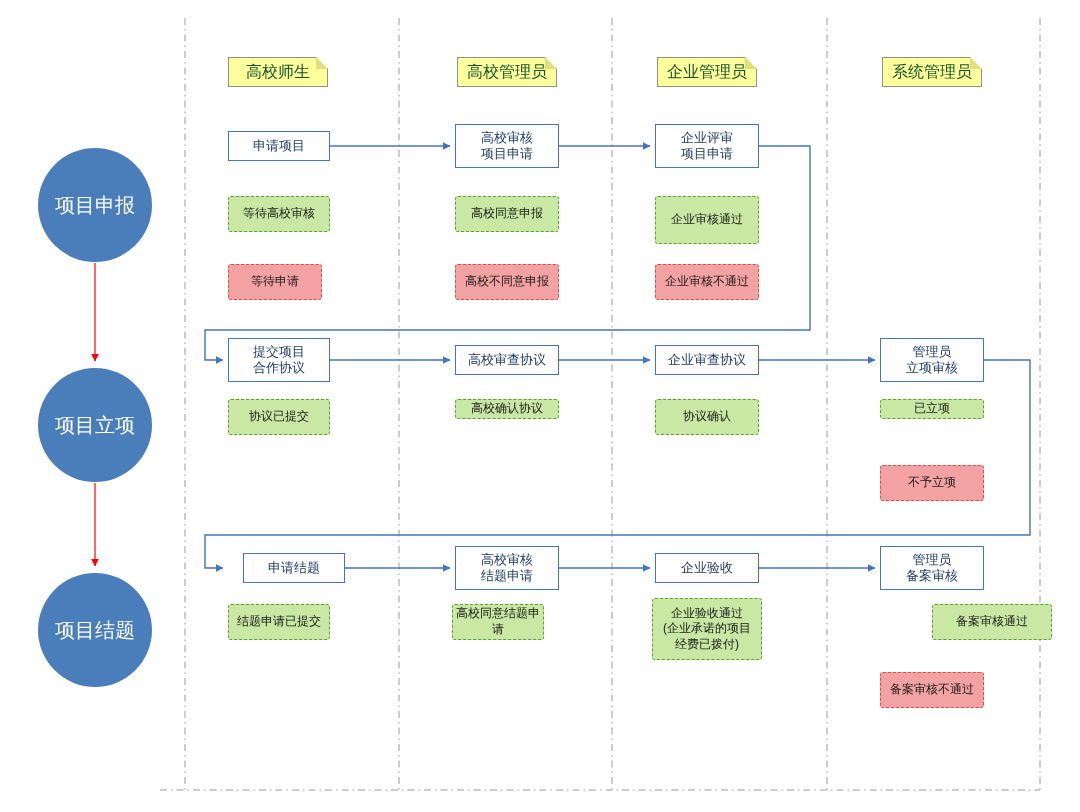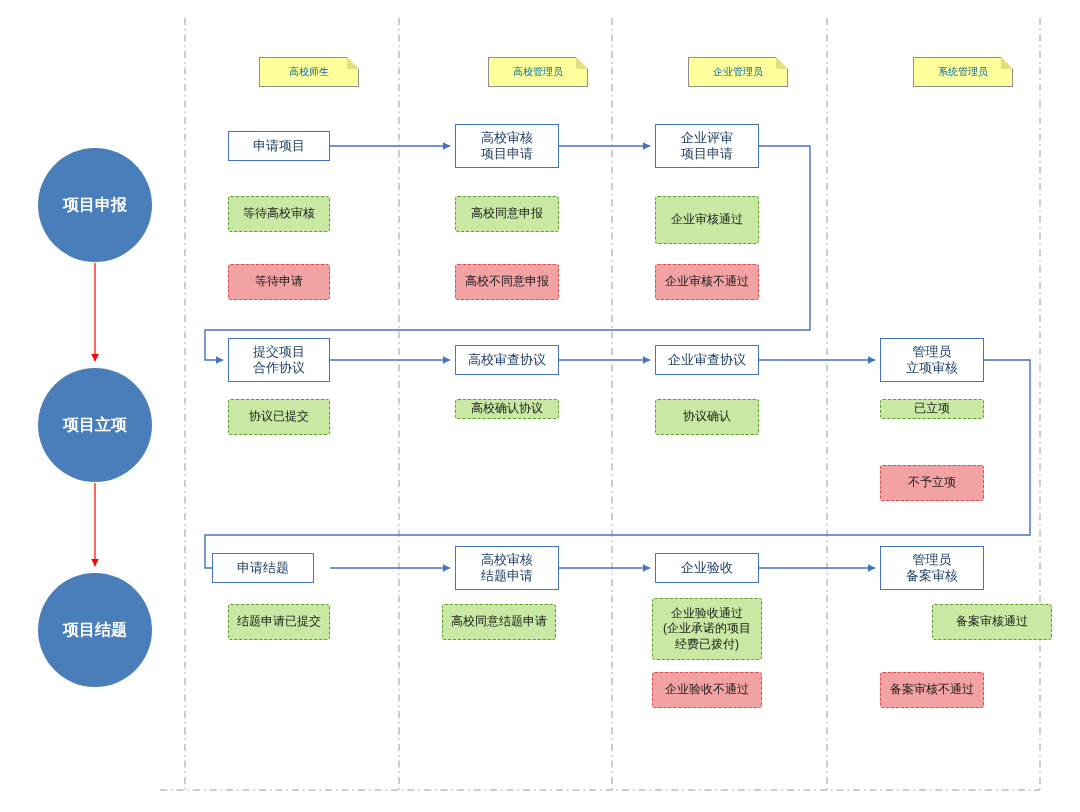--- a/index.html
+++ b/index.html
@@ -11,21 +11,21 @@
   .abs{position:absolute;box-sizing:border-box;}
   svg.layer{position:absolute;left:0;top:0;width:1080px;height:812px;}
   .lane-line{stroke:#9a9a9a;stroke-width:1;stroke-dasharray:7 4 1.5 4;fill:none;}
   .flow{stroke:var(--flow-arrow,#4472C4);stroke-width:1.4;fill:none;}
   .phaseflow{stroke:var(--phase-arrow,#FF0000);stroke-width:1.2;fill:none;}
 
   .note{
     background:var(--note-fill,#FFFF9C);
     border:1px solid #8f8f8f;
     display:flex;align-items:center;justify-content:center;
-    font-size:10px;color:#0369a1;margin-left:31px;
+    font-size:16px;color:#14532d;
   }
   .note::before{
     content:"";position:absolute;top:-1px;right:-1px;width:0;height:0;
     border-top:12px solid #ffffff;border-left:12px solid transparent;
   }
   .note::after{
     content:"";position:absolute;top:-1px;right:-1px;width:0;height:0;
     border-left:12px solid #e0e07d;border-top:12px solid transparent;
   }
   .process{
@@ -39,21 +39,21 @@
     border:1px dashed;border-radius:3px;
     display:flex;align-items:center;justify-content:center;
     text-align:center;font-size:12px;line-height:1.3;white-space:pre-line;
     color:#1a1a1a;
   }
   .status.green{background:var(--green-fill,#C9E8A3);border-color:var(--green-border,#5E9E32);}
   .status.red{background:var(--red-fill,#F2A2A2);border-color:var(--red-border,#D94F4F);}
   .phase-circle{
     border-radius:50%;
     background:var(--circle,#4A7EBB);
-    color:#ffffff;font-size:16px;font-weight:bold;
+    color:#ffffff;font-size:20px;font-weight:normal;
     display:flex;align-items:center;justify-content:center;
   }
 </style>
 </head>
 <body>
 
 <div class="canvas">
 
   <svg class="layer" viewBox="0 0 1080 812">
     <defs>
@@ -101,48 +101,47 @@
   <div class="process abs" style="left:228px;top:131px;width:102px;height:30px">申请项目</div>
   <div class="process abs" style="left:455px;top:124px;width:104px;height:44px">高校审核
 项目申请</div>
   <div class="process abs" style="left:655px;top:124px;width:104px;height:44px">企业评审
 项目申请</div>
 
   <div class="status green abs" style="left:455px;top:196px;width:104px;height:36px">高校同意申报</div>
   <div class="status green abs" style="left:228px;top:196px;width:102px;height:36px">等待高校审核</div>
   <div class="status green abs" style="left:655px;top:196px;width:104px;height:48px">企业审核通过</div>
 
-  <div class="status red abs" style="left:228px;top:264px;width:102px;height:36px">等待申请</div>
+  <div class="status red abs" style="left:228px;top:264px;width:94px;height:36px">等待申请</div>
   <div class="status red abs" style="left:455px;top:264px;width:104px;height:36px">高校不同意申报</div>
   <div class="status red abs" style="left:655px;top:264px;width:104px;height:36px">企业审核不通过</div>
 
   <div class="process abs" style="left:228px;top:338px;width:102px;height:44px">提交项目
 合作协议</div>
   <div class="process abs" style="left:455px;top:345px;width:104px;height:30px">高校审查协议</div>
   <div class="process abs" style="left:655px;top:345px;width:104px;height:30px">企业审查协议</div>
   <div class="process abs" style="left:880px;top:338px;width:104px;height:44px">管理员
 立项审核</div>
 
   <div class="status green abs" style="left:228px;top:399px;width:102px;height:36px">协议已提交</div>
   <div class="status green abs" style="left:455px;top:399px;width:104px;height:20px">高校确认协议</div>
   <div class="status green abs" style="left:655px;top:399px;width:104px;height:36px">协议确认</div>
   <div class="status green abs" style="left:880px;top:399px;width:104px;height:20px">已立项</div>
 
   <div class="status red abs" style="left:880px;top:465px;width:104px;height:36px">不予立项</div>
 
-  <div class="process abs" style="left:212px;top:553px;width:102px;height:30px">申请结题</div>
+  <div class="process abs" style="left:243px;top:553px;width:102px;height:30px">申请结题</div>
   <div class="process abs" style="left:455px;top:546px;width:104px;height:44px">高校审核
 结题申请</div>
   <div class="process abs" style="left:655px;top:553px;width:104px;height:30px">企业验收</div>
   <div class="process abs" style="left:880px;top:546px;width:104px;height:44px">管理员
 备案审核</div>
 
   <div class="status green abs" style="left:228px;top:604px;width:102px;height:36px">结题申请已提交</div>
-  <div class="status green abs" style="left:442px;top:604px;width:114px;height:36px">高校同意结题申请</div>
+  <div class="status green abs" style="left:452px;top:604px;width:92px;height:36px">高校同意结题申请</div>
   <div class="status green abs" style="left:652px;top:598px;width:110px;height:62px">企业验收通过
 (企业承诺的项目
 经费已拨付)</div>
   <div class="status green abs" style="left:932px;top:604px;width:120px;height:36px">备案审核通过</div>
 
-  <div class="status red abs" style="left:652px;top:672px;width:110px;height:36px">企业验收不通过</div>
   <div class="status red abs" style="left:880px;top:672px;width:104px;height:36px">备案审核不通过</div>
 
 </div>
 
 </body></html>

